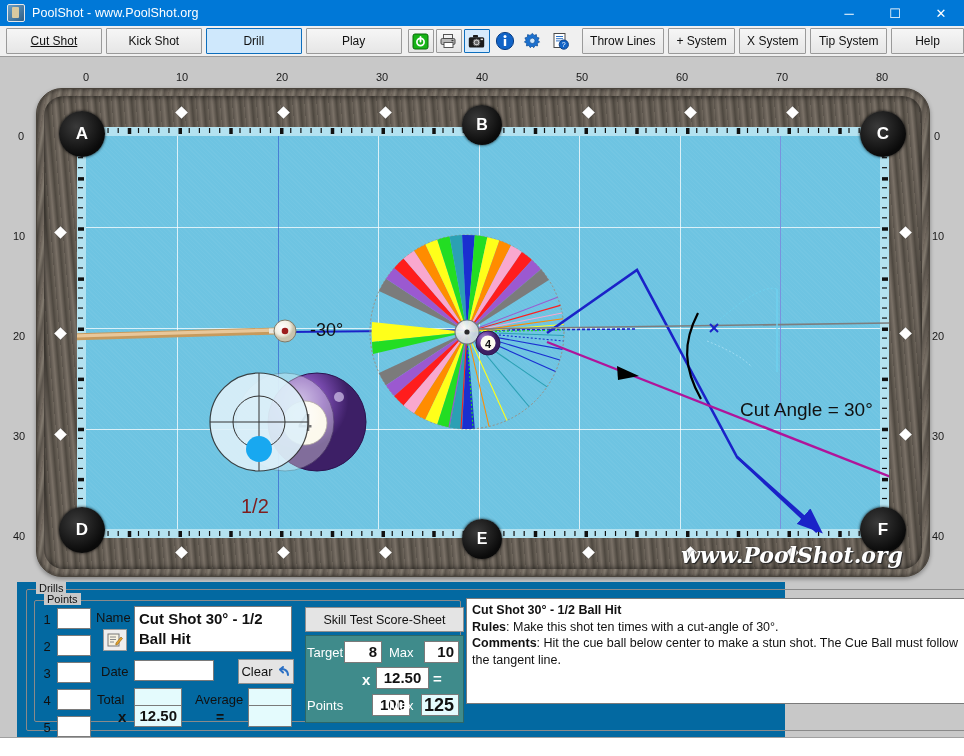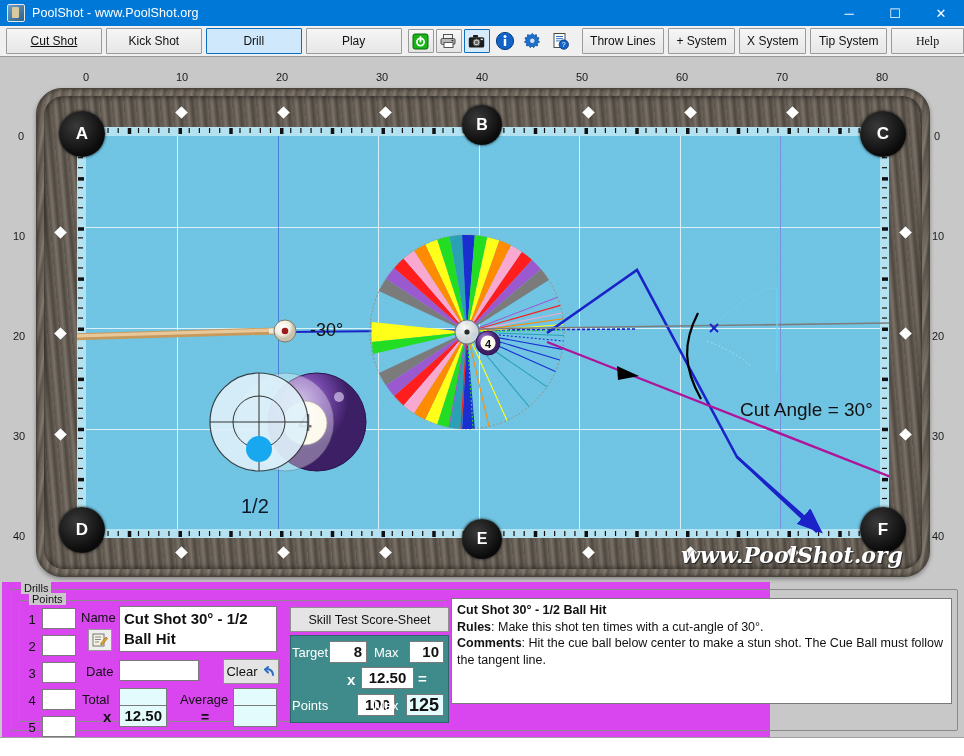--- a/index.html
+++ b/index.html
@@ -122,26 +122,26 @@
   }
 
   .cutlabel{
     position:absolute;font-size:19px;color:#111;z-index:8;
     font-family:"Liberation Sans", sans-serif;
   }
   .anglelabel{
     position:absolute;font-size:18px;color:#111;z-index:8;
   }
   .halfball{
-    position:absolute;font-size:20px;color:#0f172a;z-index:9;
+    position:absolute;font-size:20px;color:#7f1d1d;z-index:9;
   }
 
   
   .bottom{
-    position:absolute;left:2px;top:582px;width:768px;height:174px;background:#d946ef;
+    position:absolute;left:17px;top:582px;width:768px;height:174px;background:#0369a1;
   }
   .grp{
     position:absolute;border:1px solid #8a8a8a;border-radius:2px;
   }
   .grp-title{
     position:absolute;top:-8px;left:9px;background:#c8c8c8;
     font-size:11px;color:#111;padding:0 3px;
   }
   .fieldlabel{font-size:13px;color:#111;}
   .txt{
@@ -251,21 +251,21 @@
             <circle cx="12.8" cy="12.6" r="4.6" fill="#1163c7" stroke="#0b3f85"></circle>
             <text x="12.8" y="15.4" font-size="7" fill="#fff" text-anchor="middle" font-family="Liberation Sans">?</text>
           </svg>
       </div>
     </div>
 
     <div class="tb-btn" style="width:84px;margin-left:8px;">Throw Lines</div>
     <div class="tb-btn" style="width:68px;">+ System</div>
     <div class="tb-btn" style="width:68px;">X System</div>
     <div class="tb-btn" style="width:78px;">Tip System</div>
-    <div class="tb-btn" style="width:74px;font-family:Liberation Serif, serif;">Help</div>
+    <div class="tb-btn" style="width:74px;">Help</div>
   </div>
 
   <div class="canvas">
 
     <div class="rulernum" style="left:83px;top:14px;">0</div>
     <div class="rulernum" style="left:176px;top:14px;">10</div>
     <div class="rulernum" style="left:276px;top:14px;">20</div>
     <div class="rulernum" style="left:376px;top:14px;">30</div>
     <div class="rulernum" style="left:476px;top:14px;">40</div>
     <div class="rulernum" style="left:576px;top:14px;">50</div>

